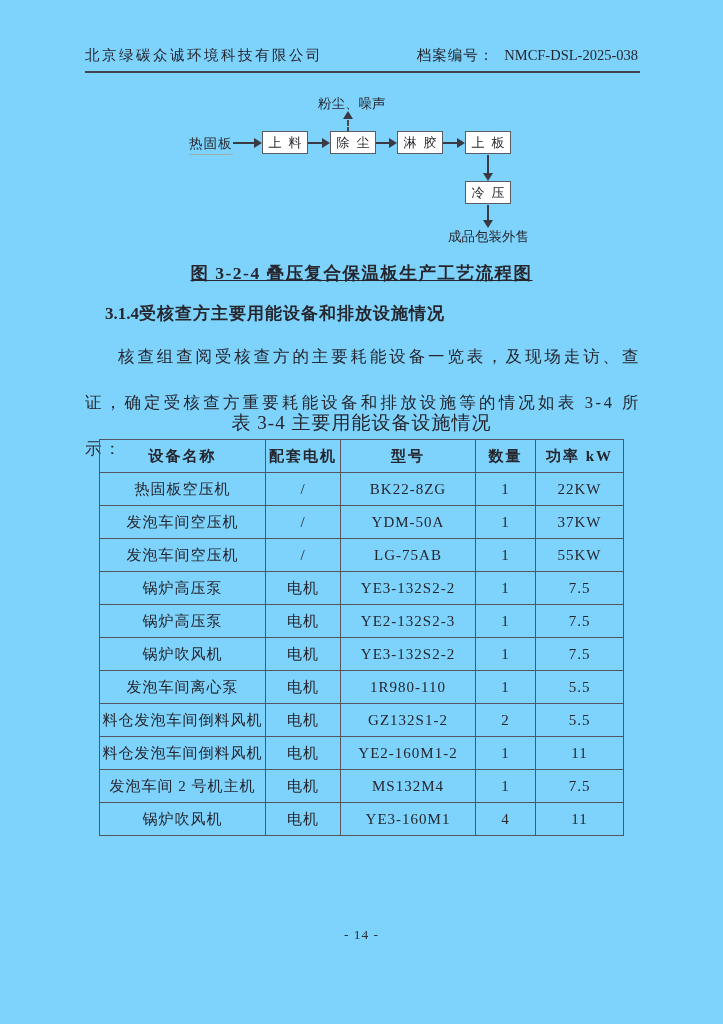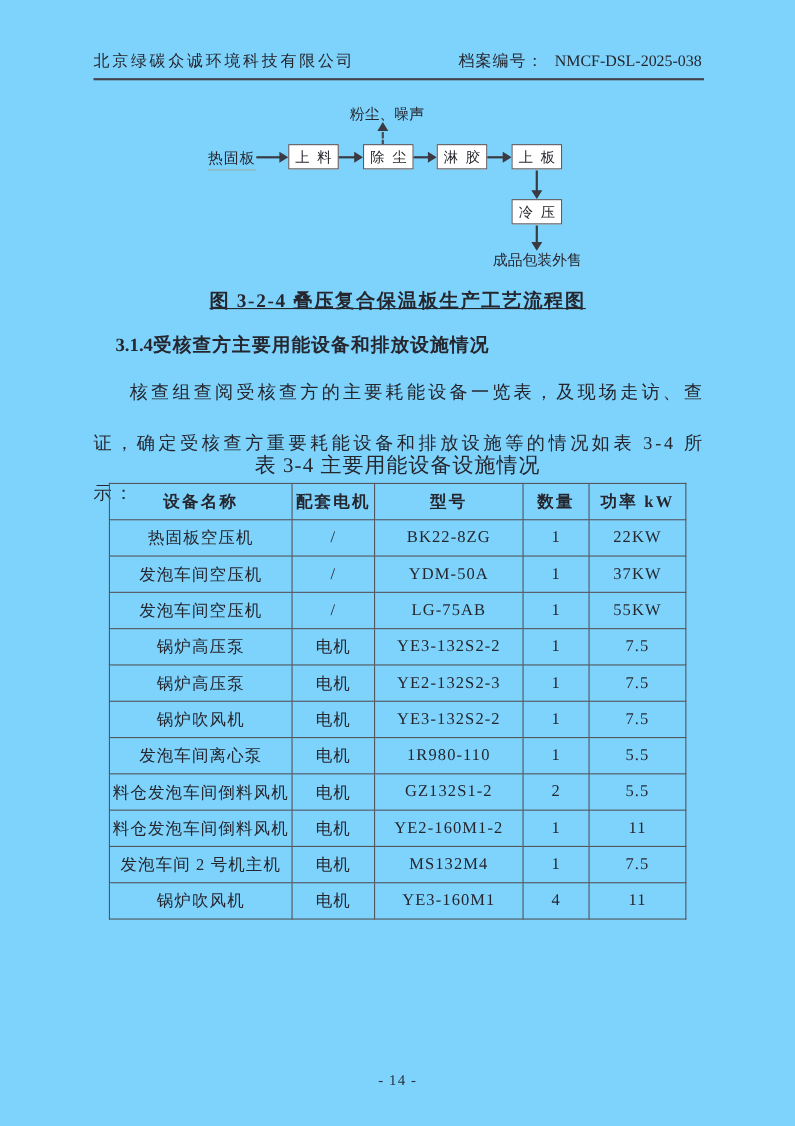--- a/index.html
+++ b/index.html
@@ -41,21 +41,21 @@
   .table-title { position:absolute; left:0; right:0; top:410px; text-align:center;
     font-weight:normal; font-size:19px; letter-spacing:1px; }
   
   table.energy { position:absolute; left:99px; top:439px; width:524px;
     border-collapse:collapse; font-size:15px; table-layout:fixed; }
   table.energy th, table.energy td { border:1.5px solid #55555e; height:32px;
     text-align:center; vertical-align:middle; padding:0 2px; overflow:hidden; }
   table.energy th { font-weight:bold; letter-spacing:2px; }
   table.energy td { letter-spacing:1px; }
   
-  .footer { position:absolute; left:0; right:0; top:974px; text-align:center;
+  .footer { position:absolute; left:0; right:0; top:927px; text-align:center;
     font-size:13.5px; color:#2b2f3a; letter-spacing:1px; }
 </style>
 </head>
 <body>
 
 <div class="page">
 
   <div class="header">
     <span class="company">北京绿碳众诚环境科技有限公司</span>
     <span class="docno">

